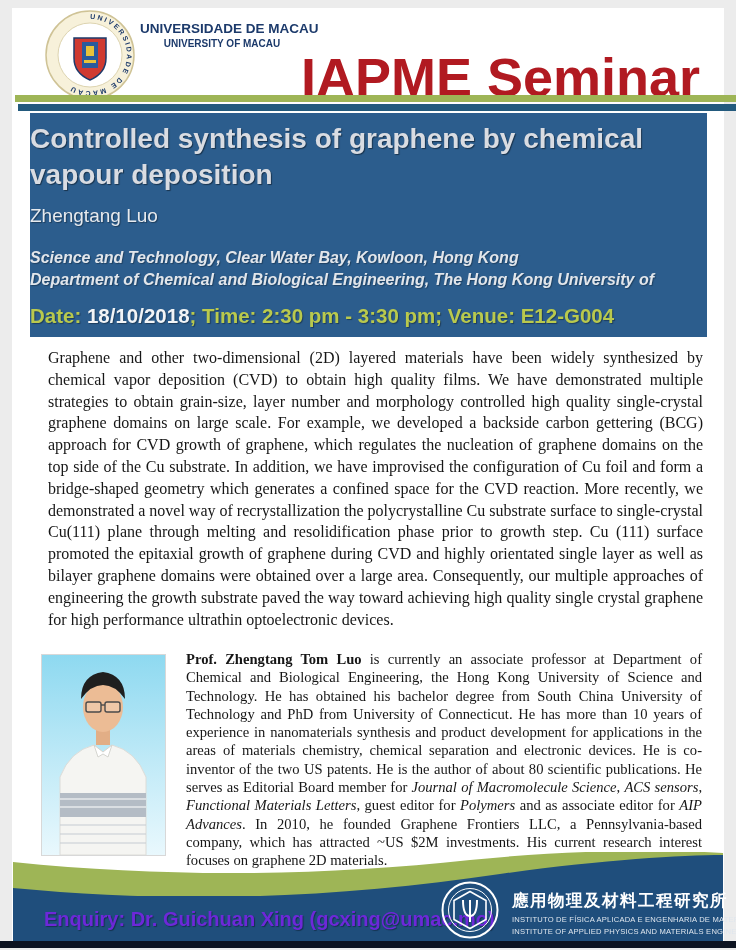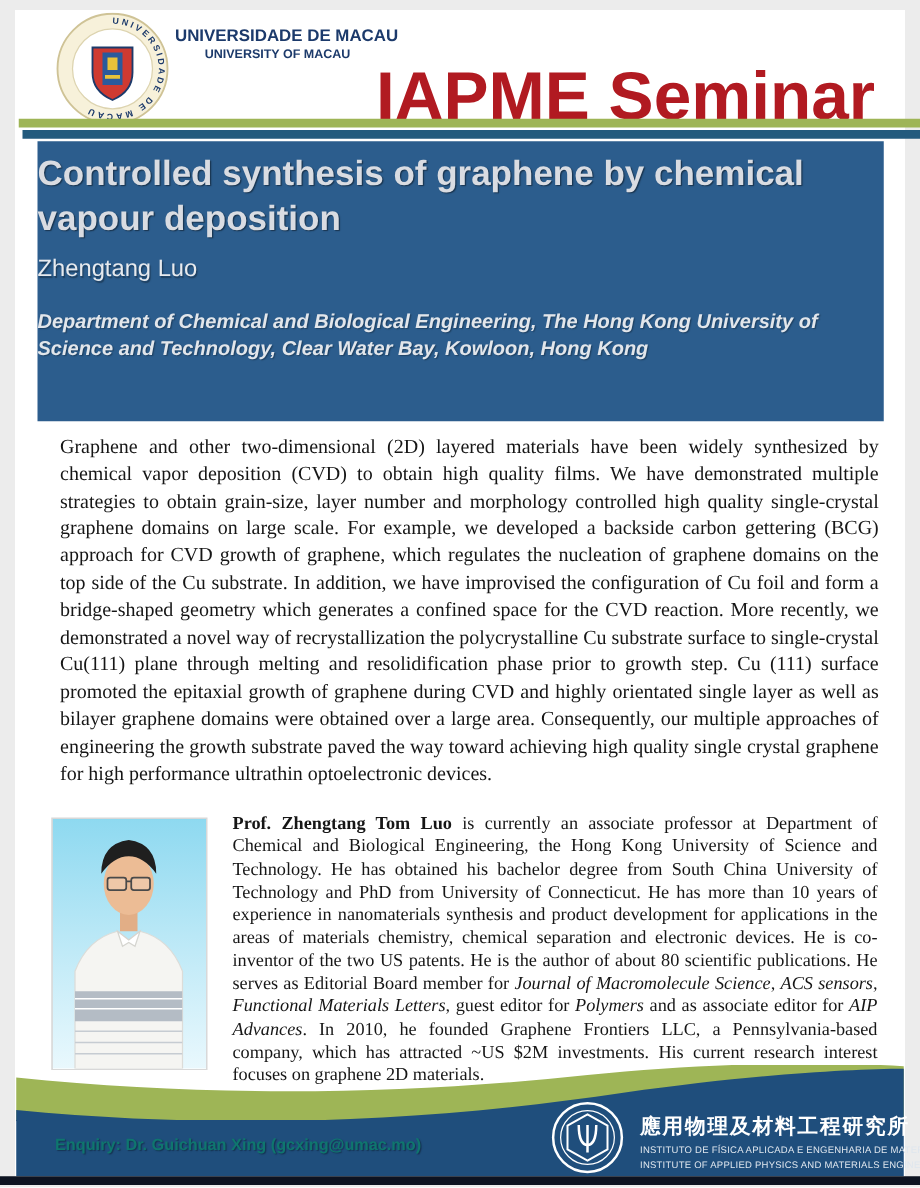--- a/index.html
+++ b/index.html
@@ -49,21 +49,21 @@
     position:absolute;left:186px;top:650px;width:516px;margin:0;
     font-family:"Liberation Serif", serif;font-size:14.6px;line-height:18.3px;
     text-align:justify;color:#161616;
   }
   
   .footer{position:absolute;left:0;top:852px;width:736px;height:96px;}
   .footer-wave{position:absolute;left:0;top:0;width:736px;height:45px;display:block;}
   .footer-solid{position:absolute;left:13px;right:13px;top:44px;height:45px;background:var(--footer_blue);}
   .footer-strip{position:absolute;left:0;right:0;top:89px;height:7px;background:var(--strip_black);}
   .enquiry{
-    position:absolute;left:44px;top:56px;color:#0f766e;font-weight:bold;font-size:13px;
+    position:absolute;left:44px;top:56px;color:#6d28d9;font-weight:bold;font-size:20px;
     text-shadow:1px 1px 1px rgba(0,0,0,0.35);white-space:nowrap;text-align:right;
   }
   .iapme-logo{position:absolute;left:440px;top:28px;width:60px;height:60px;}
   .institute{position:absolute;left:512px;top:38px;color:#ffffff;}
   .institute-zh{font-size:16.5px;font-weight:bold;letter-spacing:1.5px;white-space:nowrap;}
   .institute-pt,.institute-en{font-size:7.6px;color:#dfe6ee;margin-top:3px;letter-spacing:0.2px;white-space:nowrap;}
 </style>
 </head>
 <body>
 
@@ -95,22 +95,25 @@
   <div class="divider-green"></div>
   <div class="divider-blue"></div>
 
   <section class="banner">
     <div class="banner-title">
       <div>Controlled synthesis of graphene by chemical</div>
       <div>vapour deposition</div>
     </div>
     <div class="banner-speaker">Zhengtang Luo</div>
     <div class="banner-affil">
+      <div>Science and Technology, Clear Water Bay, Kowloon, Hong Kong</div>
       <div>Department of Chemical and Biological Engineering, The Hong Kong University of</div>
-      <div>Science and Technology, Clear Water Bay, Kowloon, Hong Kong</div>
+    </div>
+    <div class="banner-schedule">
+      <span>Date: </span><span class="date-value">18/10/2018</span><span>; Time: 2:30 pm - 3:30 pm; Venue: E12-G004</span>
     </div>
   </section>
 
   <p class="abstract">Graphene and other two-dimensional (2D) layered materials have been widely synthesized by chemical vapor deposition (CVD) to obtain high quality films. We have demonstrated multiple strategies to obtain grain-size, layer number and morphology controlled high quality single-crystal graphene domains on large scale. For example, we developed a backside carbon gettering (BCG) approach for CVD growth of graphene, which regulates the nucleation of graphene domains on the top side of the Cu substrate. In addition, we have improvised the configuration of Cu foil and form a bridge-shaped geometry which generates a confined space for the CVD reaction. More recently, we demonstrated a novel way of recrystallization the polycrystalline Cu substrate surface to single-crystal Cu(111) plane through melting and resolidification phase prior to growth step. Cu (111) surface promoted the epitaxial growth of graphene during CVD and highly orientated single layer as well as bilayer graphene domains were obtained over a large area. Consequently, our multiple approaches of engineering the growth substrate paved the way toward achieving high quality single crystal graphene for high performance ultrathin optoelectronic devices.</p>
 
   <div class="photo">
     <svg width="123" height="200" viewBox="0 0 123 200">
       <defs>
         <linearGradient id="sky" x1="0" y1="0" x2="0" y2="1">
           <stop offset="0" stop-color="#8ed9f0"></stop>

